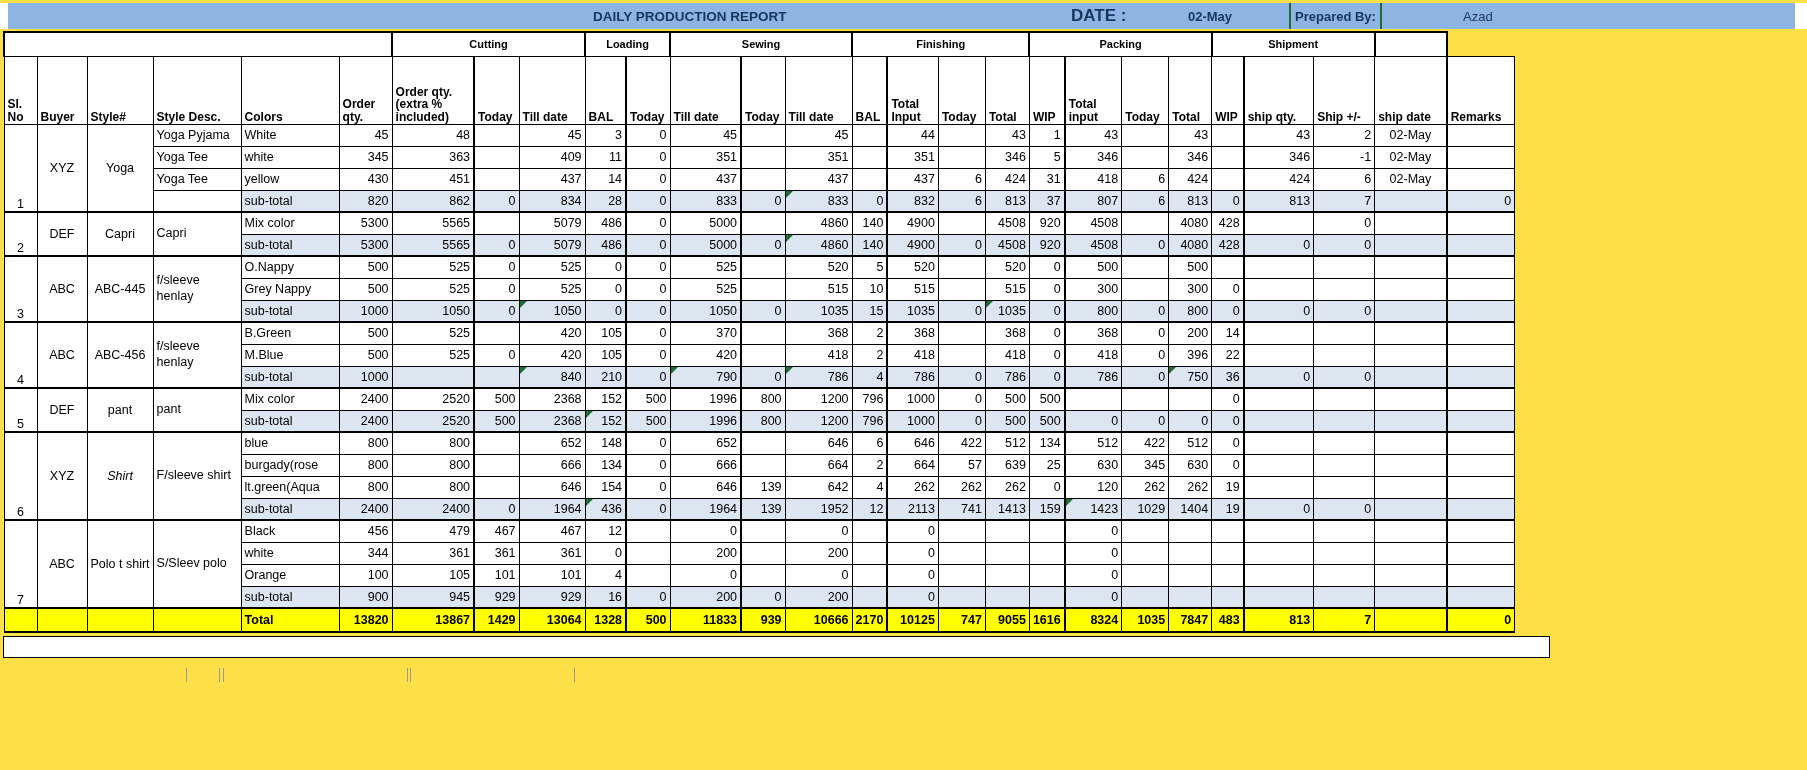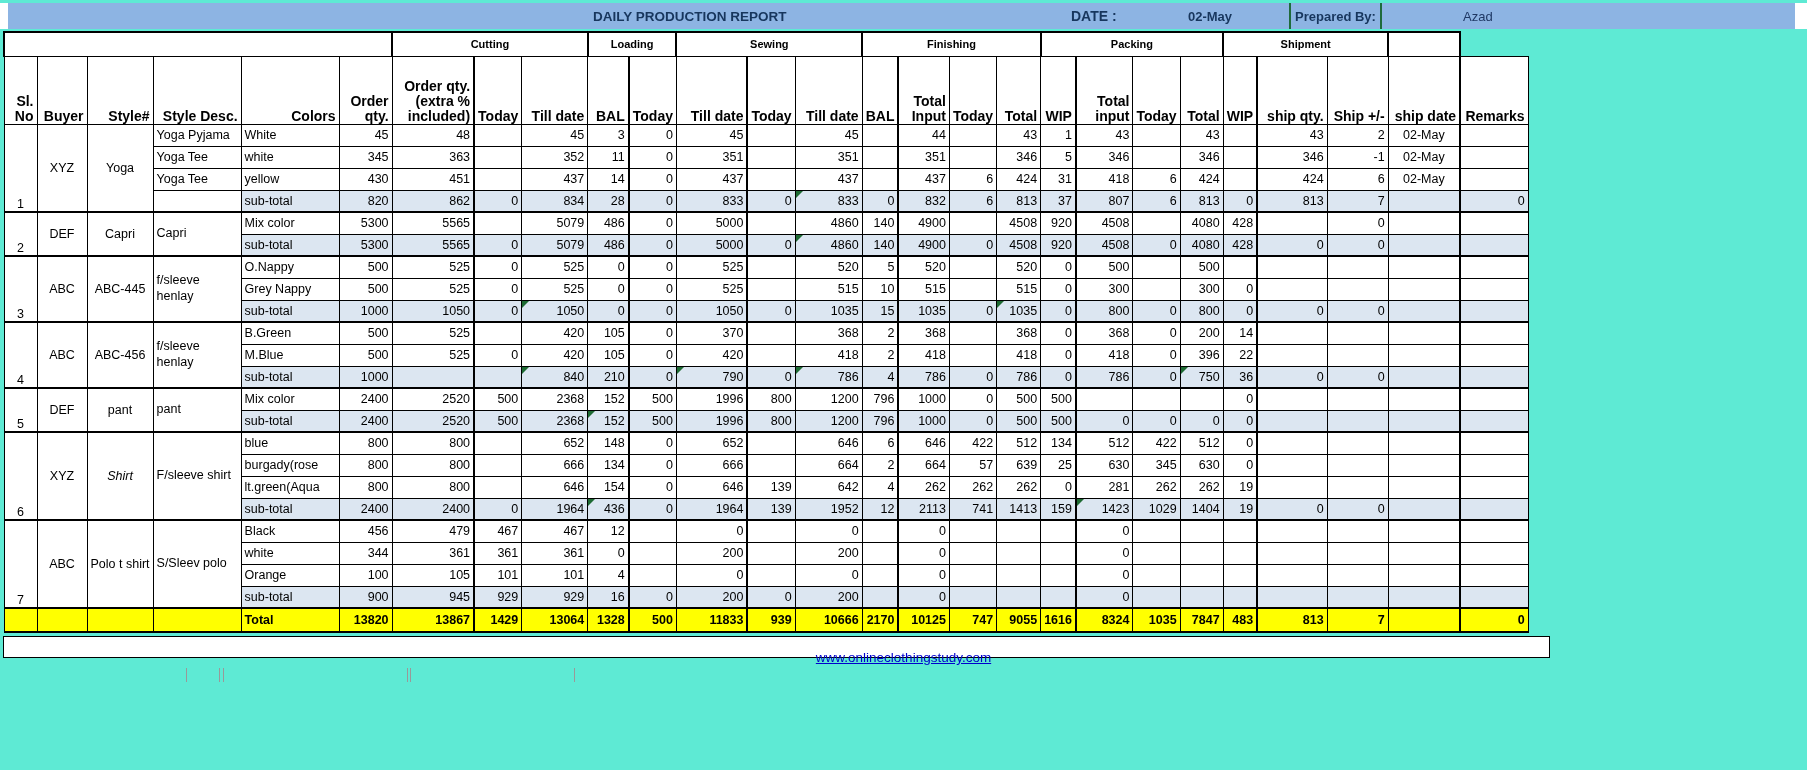--- a/index.html
+++ b/index.html
@@ -5,21 +5,21 @@
   * { box-sizing: border-box; }
   html, body {
     margin: 0; padding: 0;
     background: #ffffff;
     font-family: "Liberation Sans", sans-serif;
   }
   #sheet {
     width: 1807px; height: 770px;
     position: relative;
     overflow: hidden;
-    background: #5eead4;
+    background: #fde047;
   }
 
   
   .title-band {
     position: absolute; left: 0; top: 3px;
     width: 1807px; height: 26px;
     display: flex; align-items: stretch;
   }
   .title-left-gap { width: 8px; background: #ffffff; }
   .title-blue {
@@ -27,21 +27,21 @@
     display: flex; align-items: center;
     position: relative;
   }
   .title-main {
     position: absolute; left: 585px; top: 50%; transform: translateY(-50%);
     font-size: 13.5px; font-weight: bold; color: #17365d;
     white-space: nowrap;
   }
   .title-date-lbl {
     position: absolute; left: 1063px; top: 50%; transform: translateY(-50%);
-    font-size: 14px; font-weight: bold; color: #17365d; white-space: nowrap;
+    font-size: 17px; font-weight: bold; color: #17365d; white-space: nowrap;
   }
   .title-date-val {
     position: absolute; left: 1180px; top: 50%; transform: translateY(-50%);
     font-size: 13px; font-weight: bold; color: #17365d; white-space: nowrap;
   }
   .title-prep {
     position: absolute; left: 1281px; top: 0; height: 100%;
     display: flex; align-items: center;
     font-size: 13px; font-weight: bold; color: #17365d; white-space: nowrap;
     border-left: 2px solid #1f6b3b; border-right: 2px solid #1f6b3b;
@@ -87,25 +87,25 @@
   }
   td.grp-beige { background: #ddd9c4; border-left:1px solid #000; border-right:1px solid #000;}
   td.grp-white { background: #ffffff; }
   td.grp-green { background: #c3d69b; }
   td.grp-blank { background: #ffffff; border-left:1px solid #000; border-right:1px solid #000; }
 
   
   tr.colhdr td {
     vertical-align: bottom;
     font-weight: bold;
-    font-size: 14px;
+    font-size: 12px;
     height: 68px;
     white-space: normal;
     line-height: 1.05;
-    text-align: right;
+    text-align: left;
     background: #ffffff;
   }
   tr.colhdr td.sep-l { border-left: 2px solid #000; }
   tr.colhdr td.sep-r { border-right: 2px solid #000; }
 
   td.num { text-align: right; }
   td.ctr { text-align: center; }
   td.lft { text-align: left; }
 
   tr.sub td { background: #dce6f1; }
@@ -274,21 +274,21 @@
           <td class="num">2</td>
           <td class="ctr sep-r">02-May</td>
           <td class="num sep-l"></td>
         </tr>
         <tr class="datarow">
           <td class="lft">Yoga Tee</td>
           <td class="lft">white</td>
           <td class="num">345</td>
           <td class="num">363</td>
           <td class="num sep-l"></td>
-          <td class="num">352</td>
+          <td class="num">409</td>
           <td class="num">11</td>
           <td class="num sep-l">0</td>
           <td class="num">351</td>
           <td class="num sep-l"></td>
           <td class="num">351</td>
           <td class="num"></td>
           <td class="num sep-l">351</td>
           <td class="num"></td>
           <td class="num">346</td>
           <td class="num">5</td>
@@ -682,21 +682,21 @@
           <td class="num">154</td>
           <td class="num sep-l">0</td>
           <td class="num">646</td>
           <td class="num sep-l">139</td>
           <td class="num">642</td>
           <td class="num">4</td>
           <td class="num sep-l">262</td>
           <td class="num">262</td>
           <td class="num">262</td>
           <td class="num">0</td>
-          <td class="num sep-l">281</td>
+          <td class="num sep-l">120</td>
           <td class="num">262</td>
           <td class="num">262</td>
           <td class="num">19</td>
           <td class="num sep-l"></td>
           <td class="num"></td>
           <td class="ctr sep-r"></td>
           <td class="num sep-l"></td>
         </tr>
         <tr class="sub">
           <td class="lft grp-end">sub-total</td>
@@ -853,19 +853,18 @@
           <td class="num">483</td>
           <td class="num sep-l">813</td>
           <td class="num">7</td>
           <td class="ctr sep-r"></td>
           <td class="num sep-l">0</td>
         </tr>
       </tbody>
   </table>
 
   <div class="bottom-strip"></div>
-  <div class="footer-link">www.onlineclothingstudy.com</div>
   <div class="tab-row">
     <div class="tab-a"></div>
     <div class="tab-b"></div>
     <div class="tab-c"></div>
   </div>
 </div>
 
 </body></html>

